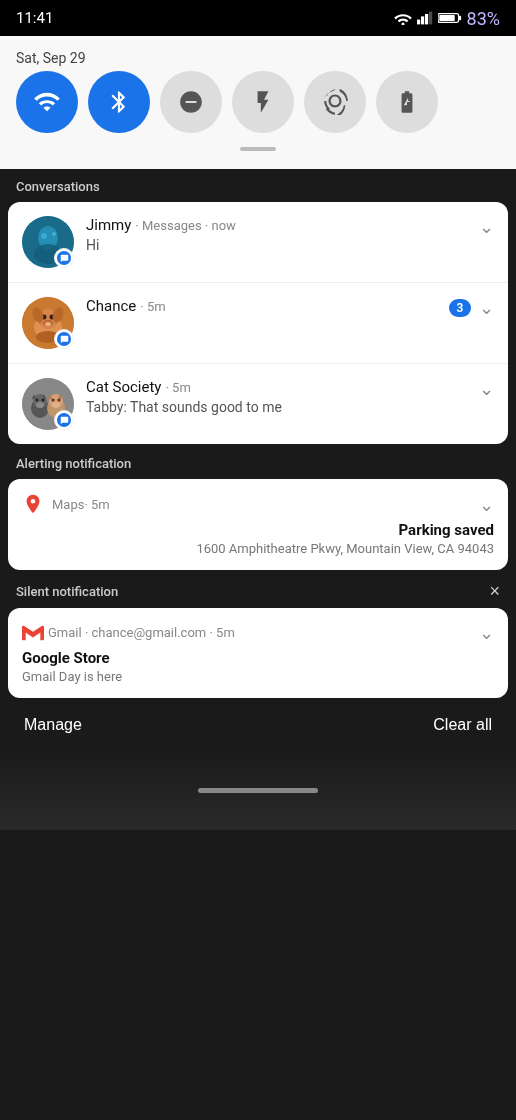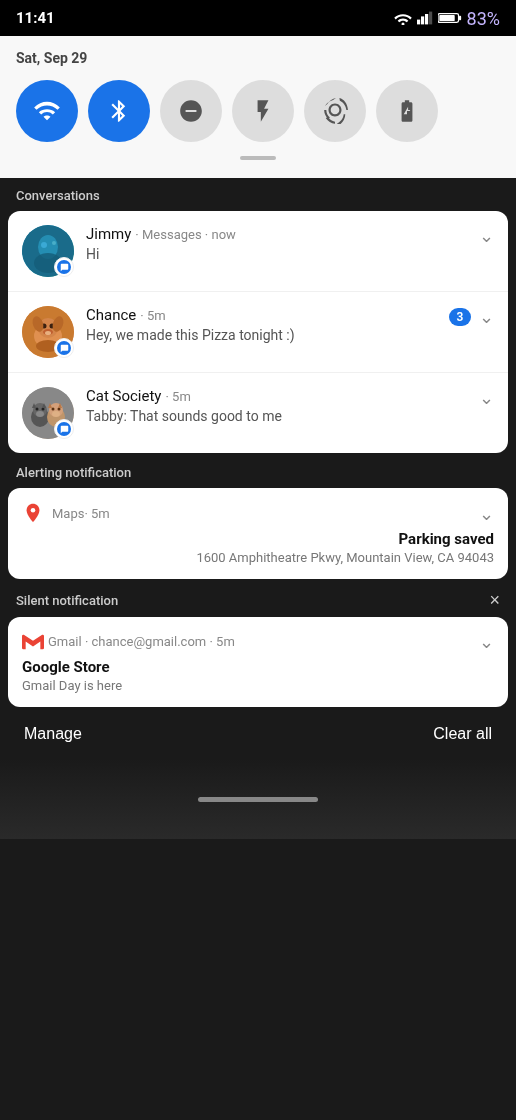--- a/index.html
+++ b/index.html
@@ -17,42 +17,42 @@
       background: #000;
       height: 36px;
       display: flex;
       align-items: center;
       justify-content: space-between;
       padding: 0 16px;
     }
     .status-time {
       color: #fff;
       font-size: 15px;
-      font-weight: 700;
+      font-weight: 400;
     }
     .status-icons {
       display: flex;
       align-items: center;
       gap: 5px;
     }
     .status-icons span {
       color: #fff;
       font-size: 13px;
     }
 
     
     .quick-settings {
       background: #f8f8f8;
       padding: 14px 16px 18px;
     }
     .date-label {
       font-size: 14px;
       color: #444;
-      margin-bottom: 14px;
-      font-weight: 700;
+      margin-bottom: 5px;
+      font-weight: 400;
     }
     .quick-tiles {
       display: flex;
       gap: 10px;
       justify-content: flex-start;
     }
     .tile {
       width: 62px;
       height: 62px;
       border-radius: 50%;
@@ -439,21 +439,20 @@
             <path d="M20 2H4c-1.1 0-2 .9-2 2v18l4-4h14c1.1 0 2-.9 2-2V4c0-1.1-.9-2-2-2z"></path>
           </svg>
         </div>
       </div>
     </div>
     <div class="conv-content">
       <div class="conv-header-row">
         <span class="conv-name">Chance</span>
         <span class="conv-meta">· 5m</span>
       </div>
-      <div class="conv-msg">Hey, we made this Pizza tonight :)</div>
     </div>
     <div class="conv-actions">
       <span class="badge-count">3</span>
       <span class="chevron-down">⌄</span>
     </div>
   </div>
 
   <div class="conv-row">
     <div class="avatar-wrap">
       <div class="avatar-cat">

